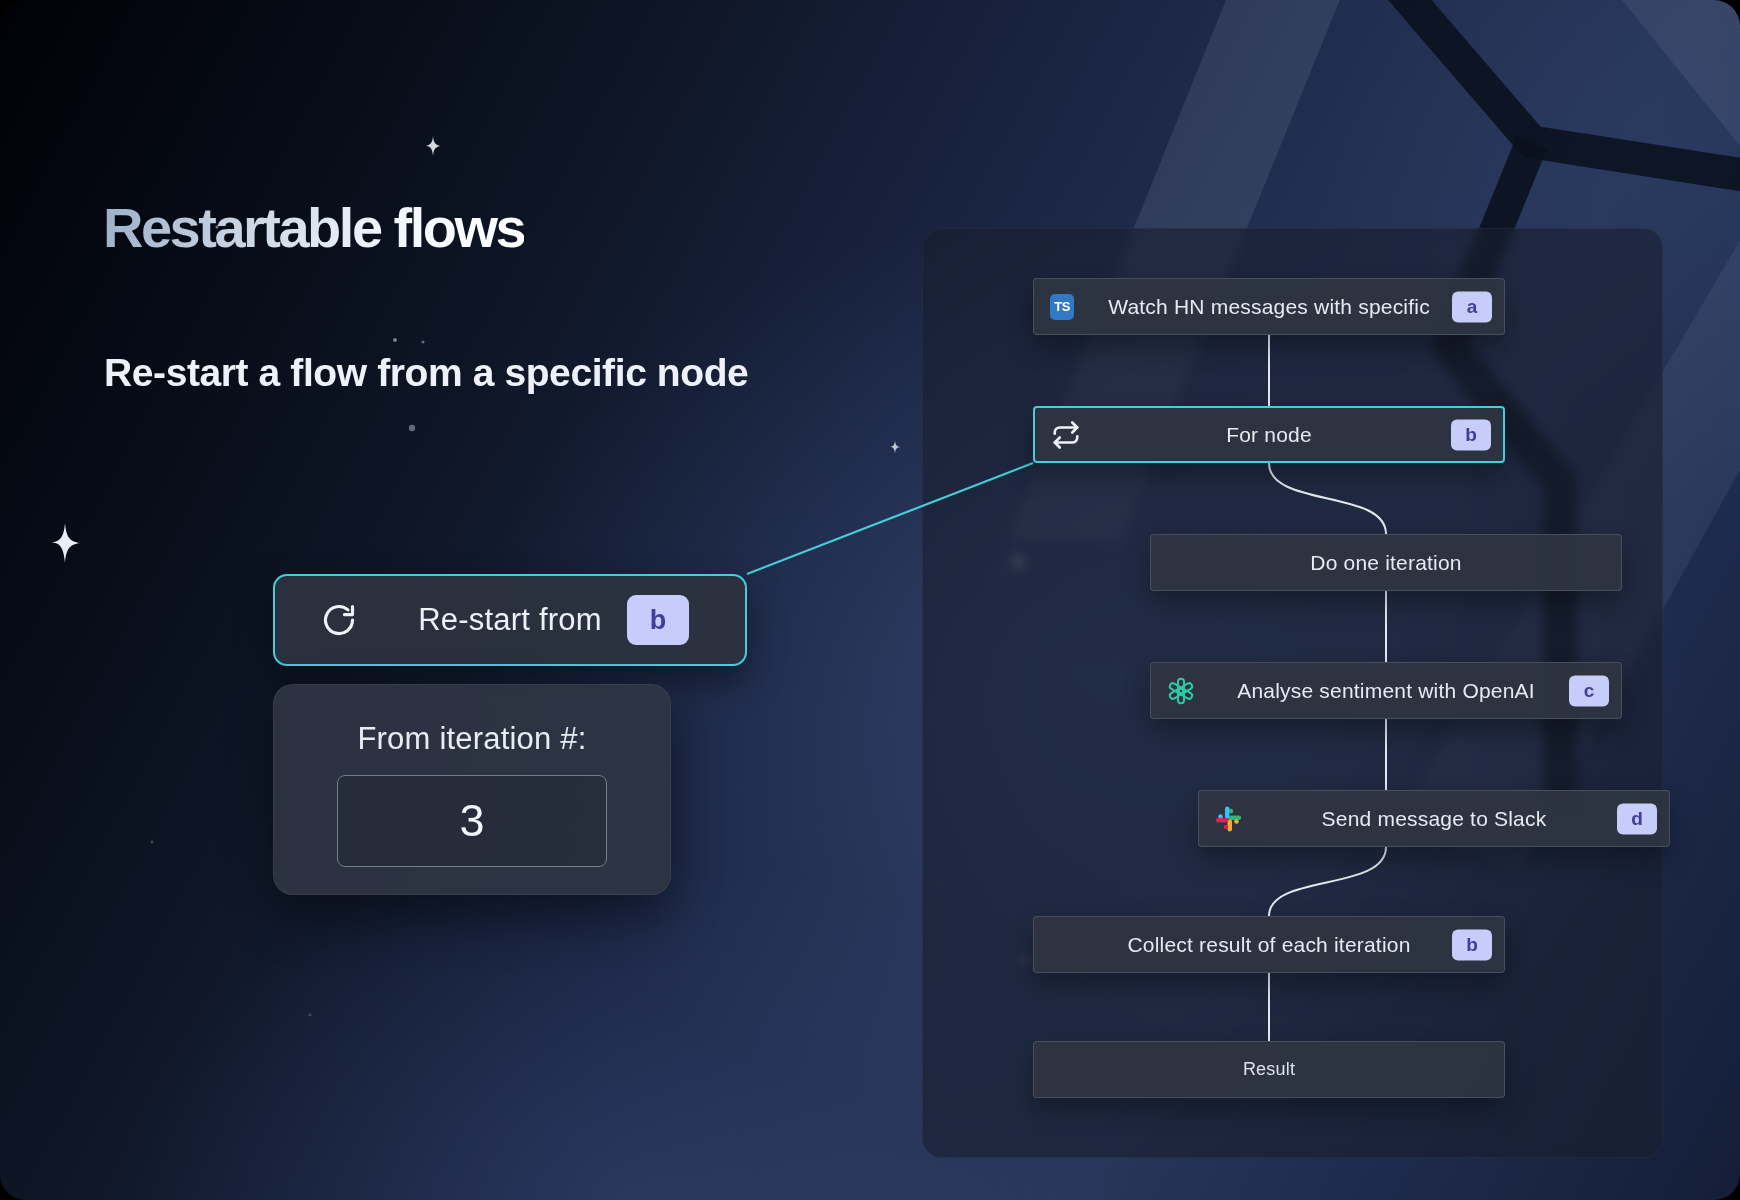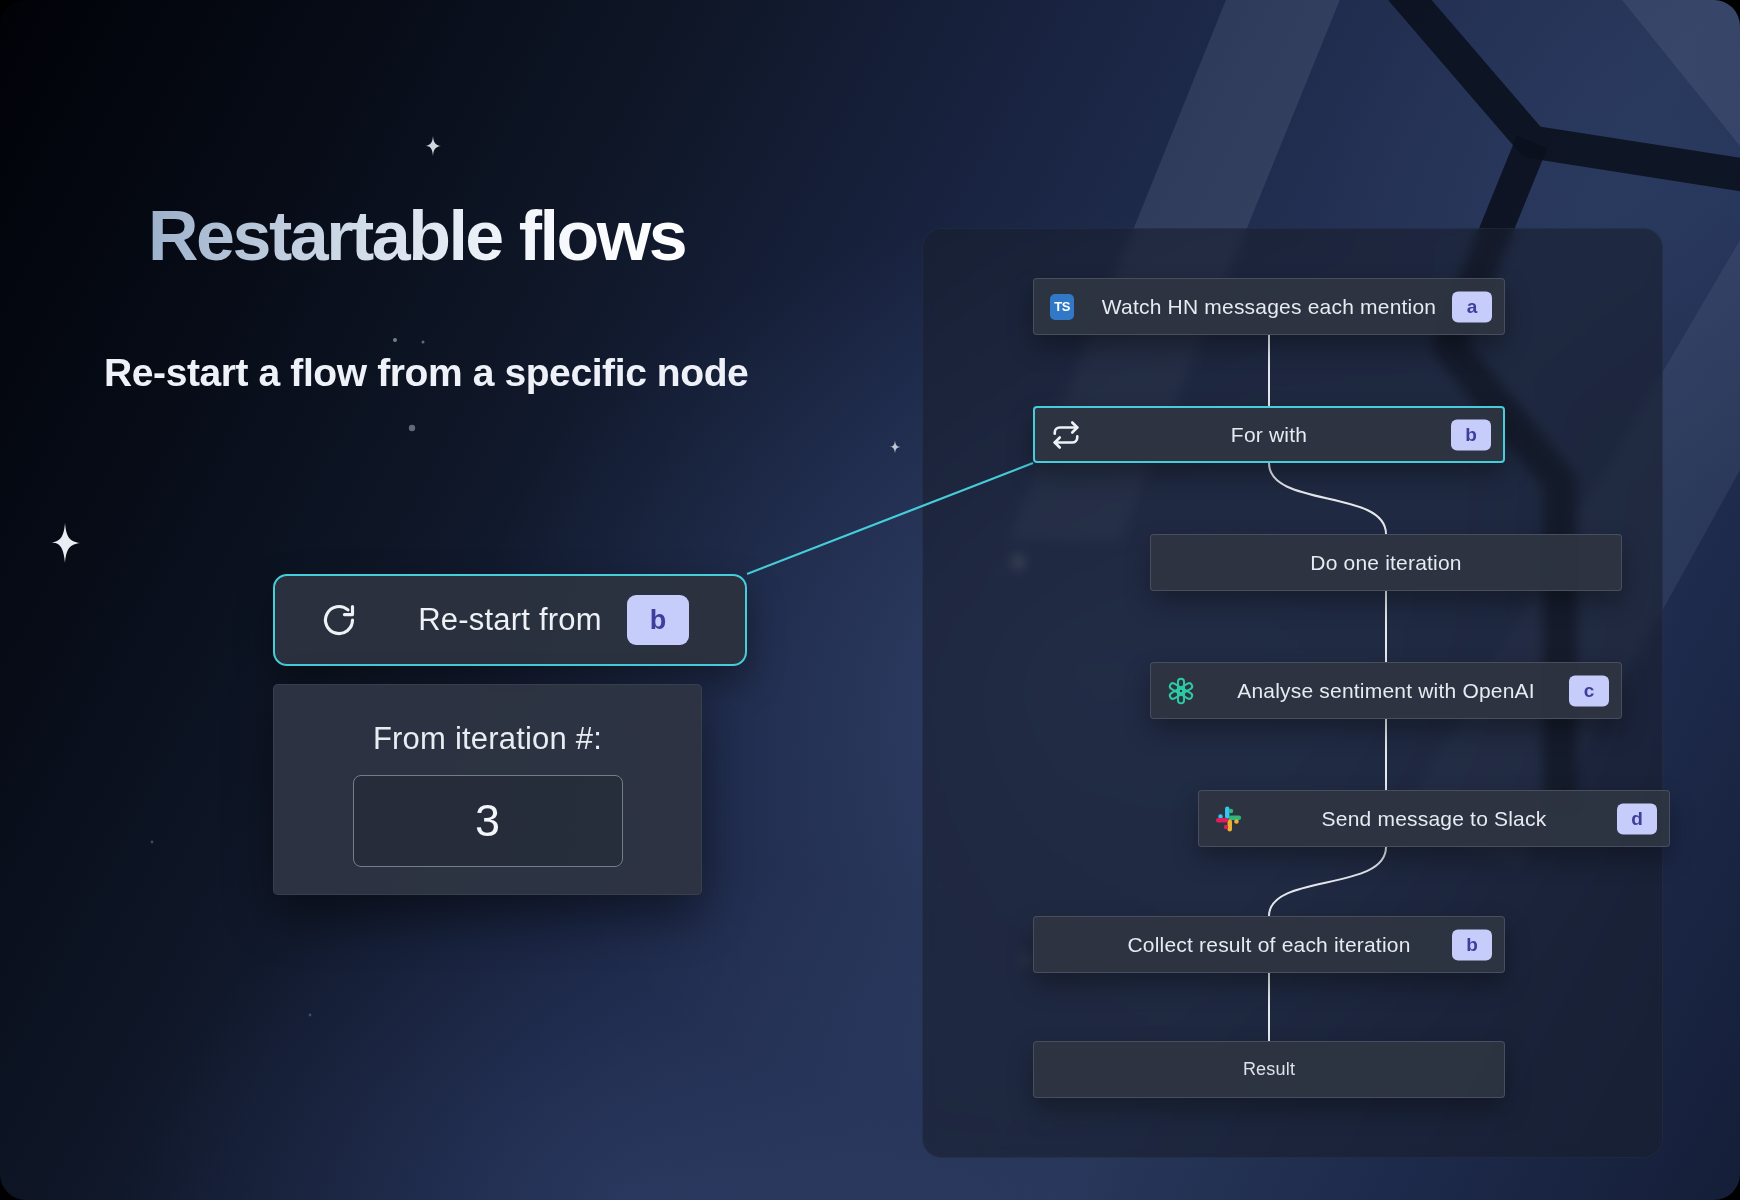--- a/index.html
+++ b/index.html
@@ -11,23 +11,22 @@
     background:
       radial-gradient(950px 720px at 62% 56%, rgba(108,138,198,0.20), transparent 64%),
       radial-gradient(820px 560px at 36% 100%, rgba(84,104,164,0.22), transparent 62%),
       radial-gradient(700px 520px at 100% 16%, rgba(70,95,150,0.14), transparent 60%),
       linear-gradient(118deg,#010208 0%,#070c17 16%,#0f1728 30%,#1a2544 47%,#243154 62%,#273659 72%,#1e2a4b 85%,#141e38 100%);
   }
   .bg-art{position:absolute;inset:0;pointer-events:none;}
   
   .title{
     position:absolute;left:103px;top:196px;
-    font-size:70px;font-weight:bold;letter-spacing:-2.5px;line-height:1.15;
+    font-size:56px;font-weight:bold;letter-spacing:-2.5px;line-height:1.15;
     color:#d9e3f0;
-    margin-left:45px;
   }
   @supports ((-webkit-background-clip:text) or (background-clip:text)){
     .title{
       background:linear-gradient(100deg,#9cb0ca 0%,#cfdae8 38%,#f2f6fb 68%,#ffffff 100%);
       -webkit-background-clip:text;background-clip:text;
       -webkit-text-fill-color:transparent;color:transparent;
     }
   }
   .subtitle{
     position:absolute;left:104px;top:351px;
@@ -48,23 +47,23 @@
   .badge{
     background:#c7cdfa;color:#3f3e9e;font-weight:bold;
     display:flex;align-items:center;justify-content:center;border-radius:6px;
   }
   .rc-badge{
     position:absolute;right:56px;top:50%;transform:translateY(-50%);
     width:62px;height:50px;font-size:27px;border-radius:9px;
   }
   
   .iter-card{
-    position:absolute;left:273px;top:684px;width:429px;height:211px;
+    position:absolute;left:273px;top:684px;width:398px;height:211px;
     background:rgba(45,52,66,0.97);
-    border:1px solid rgba(255,255,255,0.06);border-radius:5px;
+    border:1px solid rgba(255,255,255,0.06);border-radius:20px;
     box-shadow:0 22px 48px rgba(0,0,0,0.45);
     text-align:center;
   }
   .iter-label{margin-top:36px;font-size:31px;color:#e8ecf3;letter-spacing:0.2px;}
   .iter-input{
     display:block;margin:18px auto 0;width:270px;height:92px;
     background:rgba(12,17,27,0.18);
     border:1px solid #747d8c;border-radius:8px;
     text-align:center;font-size:45px;color:#f3f6fb;
     font-family:"Liberation Sans","DejaVu Sans",sans-serif;outline:none;
@@ -172,34 +171,34 @@
 
   <div class="iter-card">
     <div class="iter-label">From iteration #:</div>
     <input class="iter-input" readonly="" value="3" style="">
   </div>
 
   <div class="node col-a n1">
     <span class="nicon">
       <span class="ts-box">TS</span>
     </span>
-    <span class="label">Watch HN messages each mention</span>
+    <span class="label">Watch HN messages with specific</span>
     <span class="badge nbadge">a</span>
   </div>
 
   <div class="node col-a n2 highlight">
     <span class="nicon">
       <svg width="30" height="30" viewBox="0 0 24 24" fill="none" stroke="#eef1f6" stroke-width="2.1" stroke-linecap="round" stroke-linejoin="round">
         <path d="m17 2 4 4-4 4"></path>
           <path d="M3 11v-1a4 4 0 0 1 4-4h14"></path>
         <path d="m7 22-4-4 4-4"></path>
           <path d="M21 13v1a4 4 0 0 1-4 4H3"></path>
       </svg>
     </span>
-    <span class="label">For with</span>
+    <span class="label">For node</span>
     <span class="badge nbadge">b</span>
   </div>
 
   <div class="node col-b n4">
     <span class="nicon">
       <svg width="28" height="28" viewBox="-12 -12 24 24" fill="none" stroke="#2ec9a6" stroke-width="1.7" stroke-linejoin="round">
         <rect x="-2.6" y="-10.6" width="5.2" height="12.6" rx="2.6"></rect>
         <rect x="-2.6" y="-10.6" width="5.2" height="12.6" rx="2.6" transform="rotate(60)"></rect>
         <rect x="-2.6" y="-10.6" width="5.2" height="12.6" rx="2.6" transform="rotate(120)"></rect>
         <rect x="-2.6" y="-10.6" width="5.2" height="12.6" rx="2.6" transform="rotate(180)"></rect>

